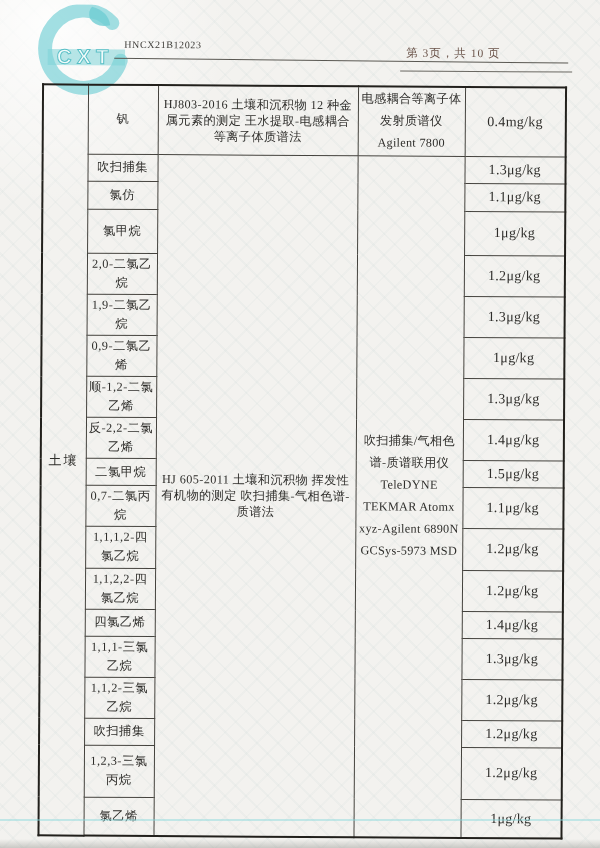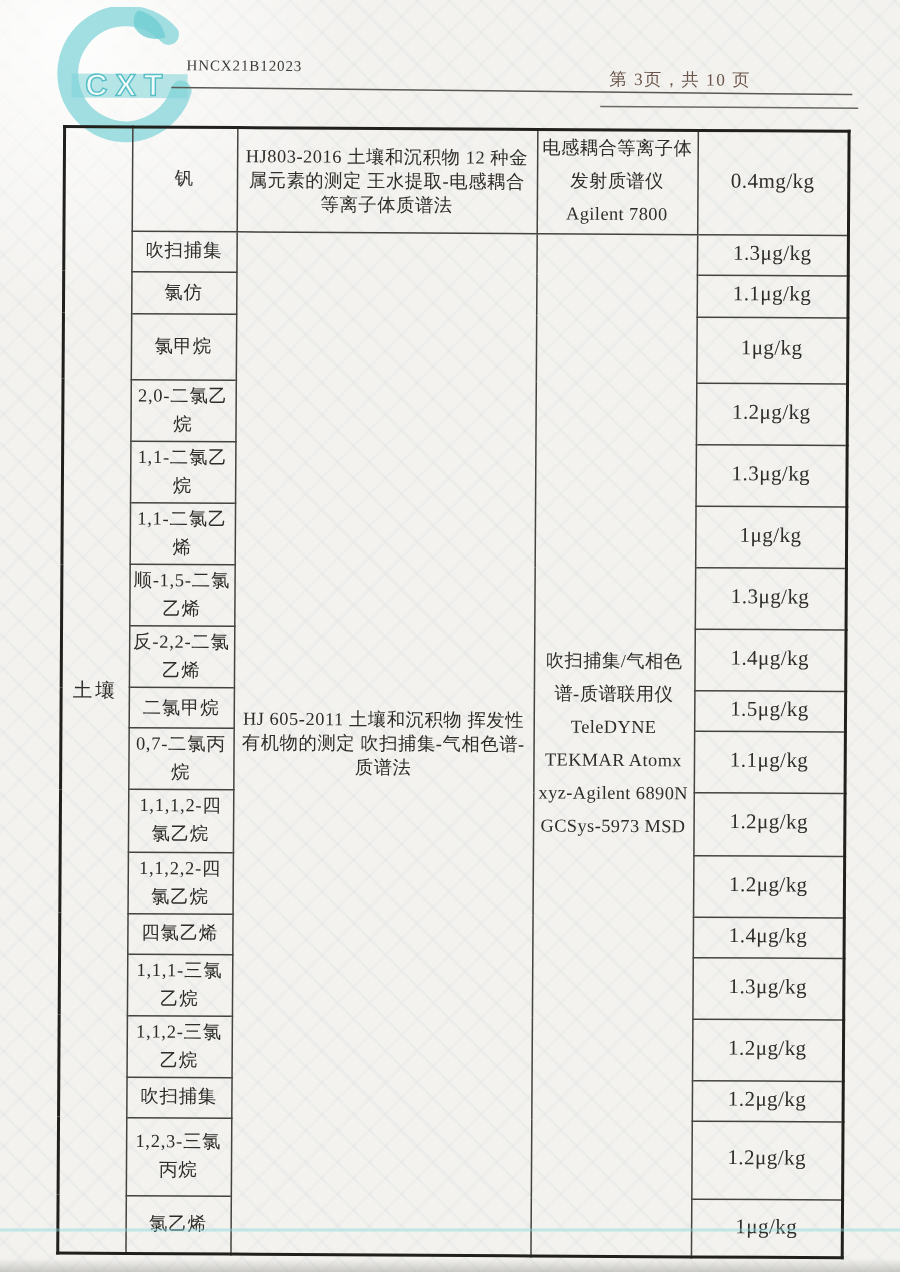--- a/index.html
+++ b/index.html
@@ -103,29 +103,29 @@
           </tr>
           <tr style="height: 44px;">
             <td class="param">氯甲烷</td>
             <td class="limit">1μg/kg</td>
           </tr>
           <tr style="height: 40px;">
             <td class="param">2,0-二氯乙烷</td>
             <td class="limit">1.2μg/kg</td>
           </tr>
           <tr style="height: 39px;">
-            <td class="param">1,1-二氯乙烷</td>
+            <td class="param">1,9-二氯乙烷</td>
             <td class="limit">1.3μg/kg</td>
           </tr>
           <tr style="height: 40px;">
-            <td class="param">1,1-二氯乙烯</td>
+            <td class="param">0,9-二氯乙烯</td>
             <td class="limit">1μg/kg</td>
           </tr>
           <tr style="height: 38px;">
-            <td class="param">顺-1,5-二氯乙烯</td>
+            <td class="param">顺-1,2-二氯乙烯</td>
             <td class="limit">1.3μg/kg</td>
           </tr>
           <tr style="height: 39px;">
             <td class="param">反-2,2-二氯乙烯</td>
             <td class="limit">1.4μg/kg</td>
           </tr>
           <tr style="height: 27px;">
             <td class="param">二氯甲烷</td>
             <td class="limit">1.5μg/kg</td>
           </tr>

